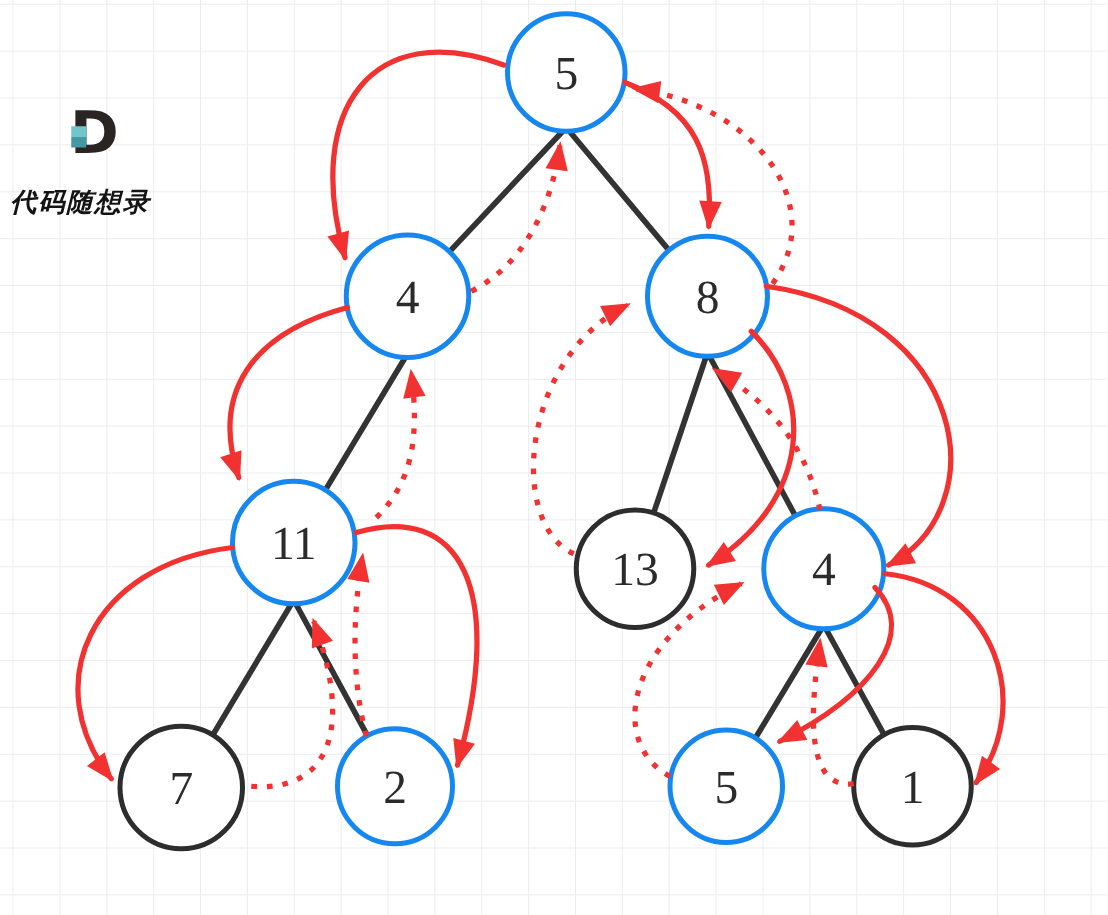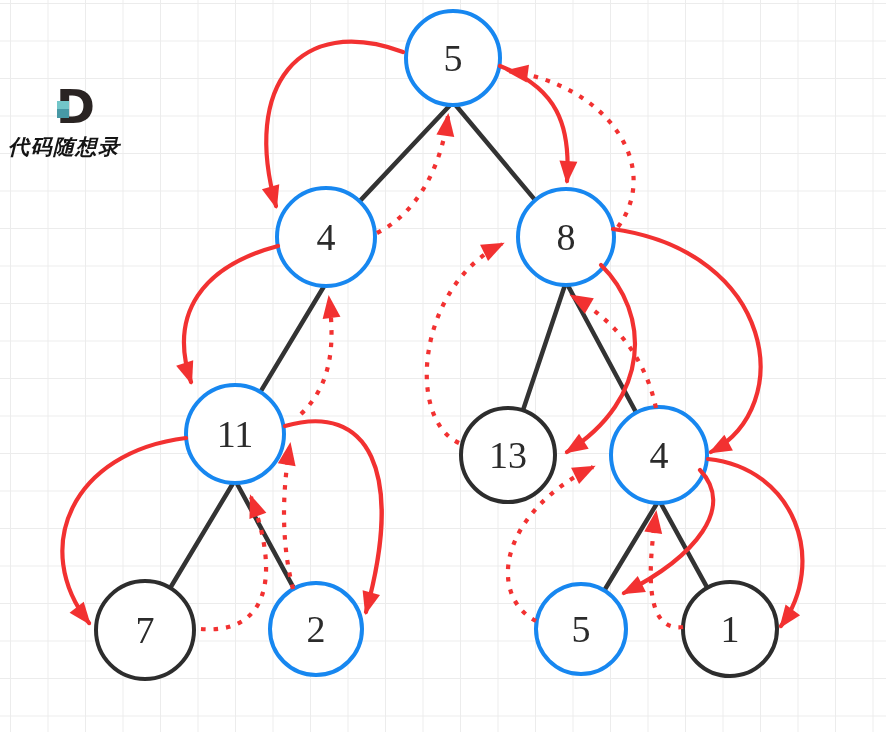--- a/index.html
+++ b/index.html
@@ -33,21 +33,21 @@
     font-weight:900;font-size:47px;line-height:42px;
     color:#2a2423;letter-spacing:-2px;
   }
   .brand-sq{
     position:absolute;left:1px;top:15px;width:12px;height:17px;
   }
   .brand-text{
     font-family:"Liberation Serif","DejaVu Serif",serif;
     font-weight:bold;font-style:italic;
     font-size:21px;color:#141414;letter-spacing:1.5px;
-    margin-top:3px;white-space:nowrap;
+    margin-top:18px;white-space:nowrap;
   }
 </style>
 </head>
 <body>
 
 <div class="stage">
 
   <svg class="tree" id="tree-svg" width="886" height="732" viewBox="0 0 886 732">
     <defs>
       <marker id="ah" markerUnits="userSpaceOnUse" markerWidth="26" markerHeight="22" refX="21" refY="10" orient="auto">

